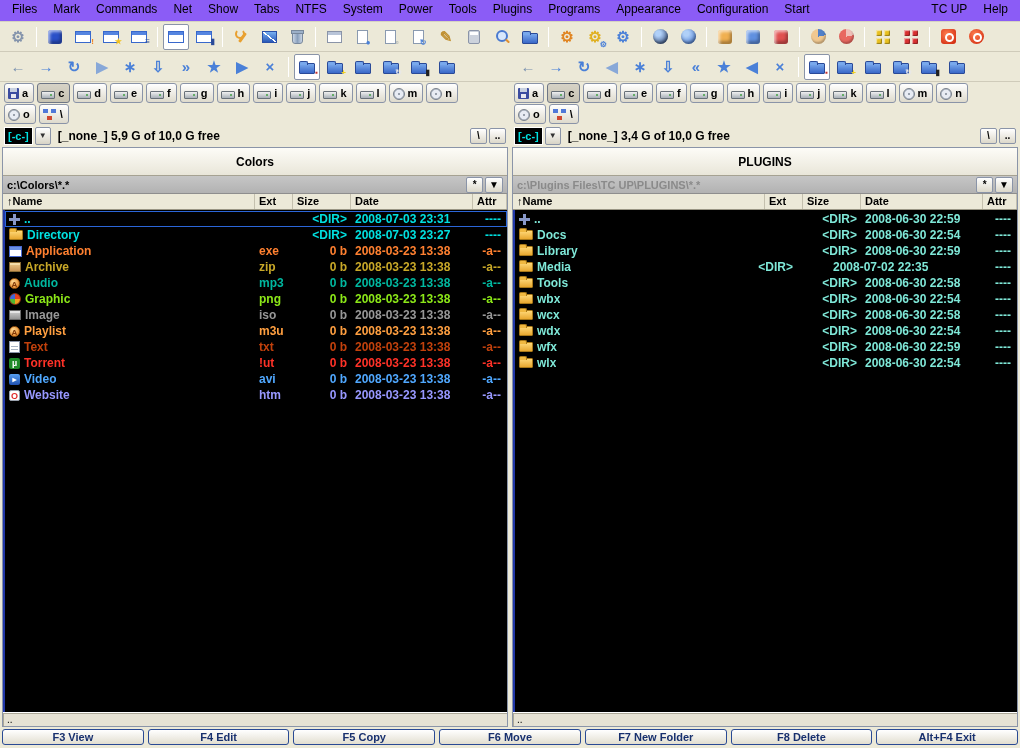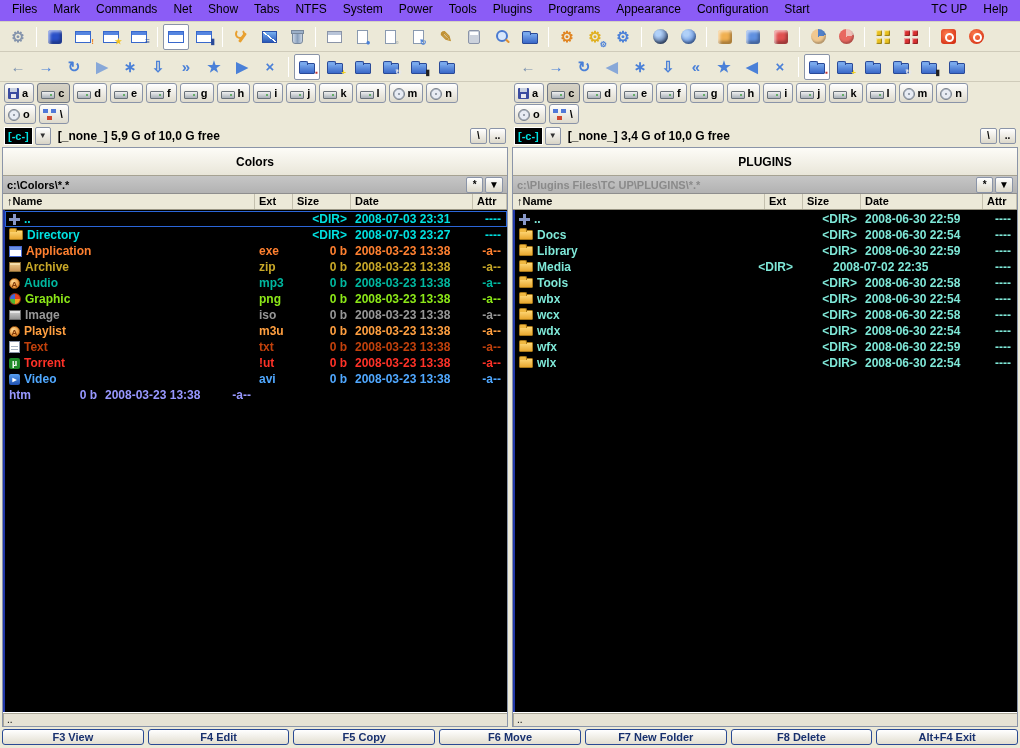--- a/index.html
+++ b/index.html
@@ -600,20 +600,24 @@
             <span class="cell c-name">
               <span class="i i-kmp"></span>
               <span class="fname">Video</span>
             </span>
             <span class="cell c-ext">avi</span>
             <span class="cell c-size">0 b</span>
             <span class="cell c-date">2008-03-23 13:38</span>
             <span class="cell c-attr">-a--</span>
           </div>
           <div class="frow" style="color: rgb(152, 152, 255);">
+            <span class="cell c-name">
+              <span class="i i-opera"></span>
+              <span class="fname">Website</span>
+            </span>
             <span class="cell c-ext">htm</span>
             <span class="cell c-size">0 b</span>
             <span class="cell c-date">2008-03-23 13:38</span>
             <span class="cell c-attr">-a--</span>
           </div>
         </div>
       <div class="statusbar">
         <span>..</span>
       </div>
     </div>

